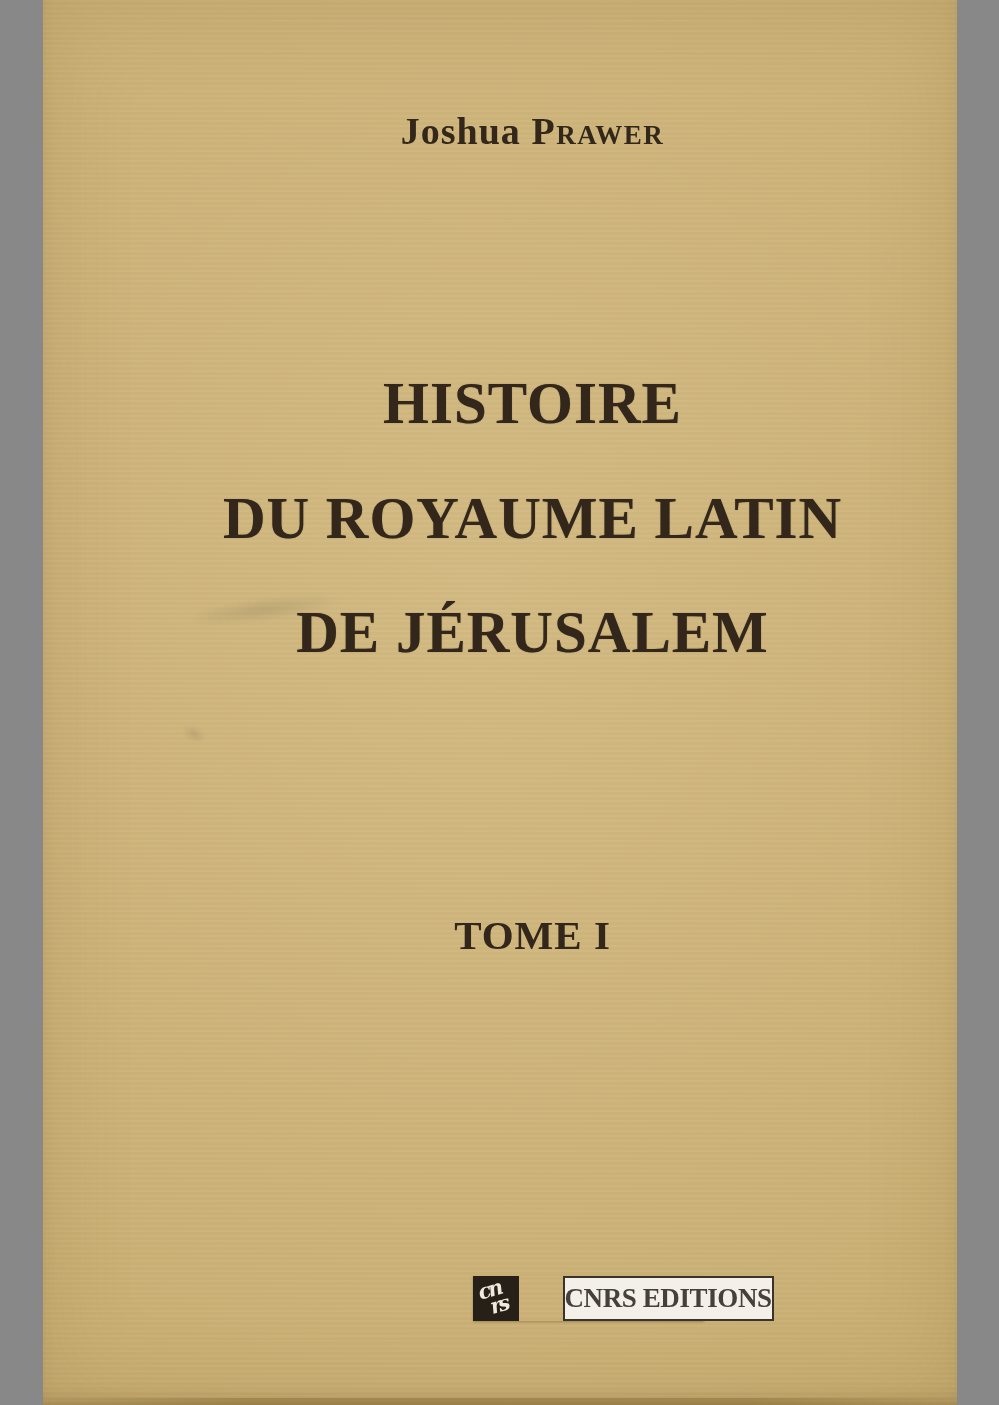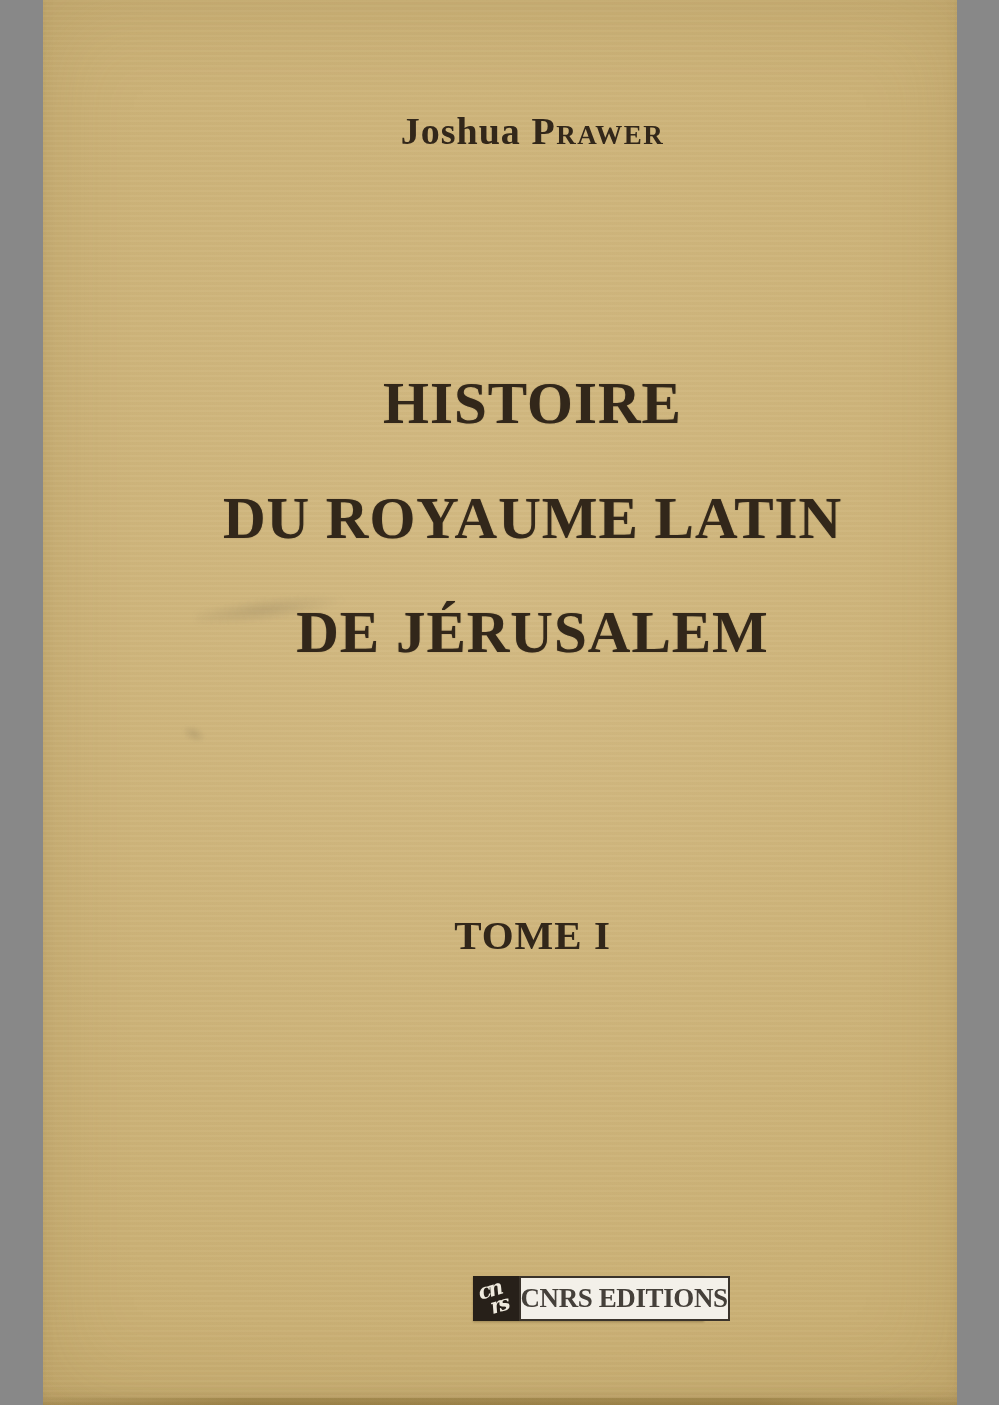--- a/index.html
+++ b/index.html
@@ -104,21 +104,21 @@
     font-size:21px;line-height:1;
     letter-spacing:-3px;
   }
   .monogram .m1{left:5px;top:3px;transform:rotate(-16deg);}
   .monogram .m2{left:17px;top:18px;transform:rotate(-16deg);}
   .name-box{
     flex:1;height:100%;
     background:var(--logo-box-bg);
     border:2px solid var(--logo-border);
     box-sizing:border-box;
-    display:flex;align-items:center;justify-content:center;
+    display:flex;align-items:center;justify-content:center;margin-left:44px;
   }
   .name-box span{
     font-size:27px;line-height:1;
     font-weight:600;
     letter-spacing:-0.4px;
     color:var(--logo-text);
     transform:scaleY(1.02);
     white-space:nowrap;
   }
 </style>

